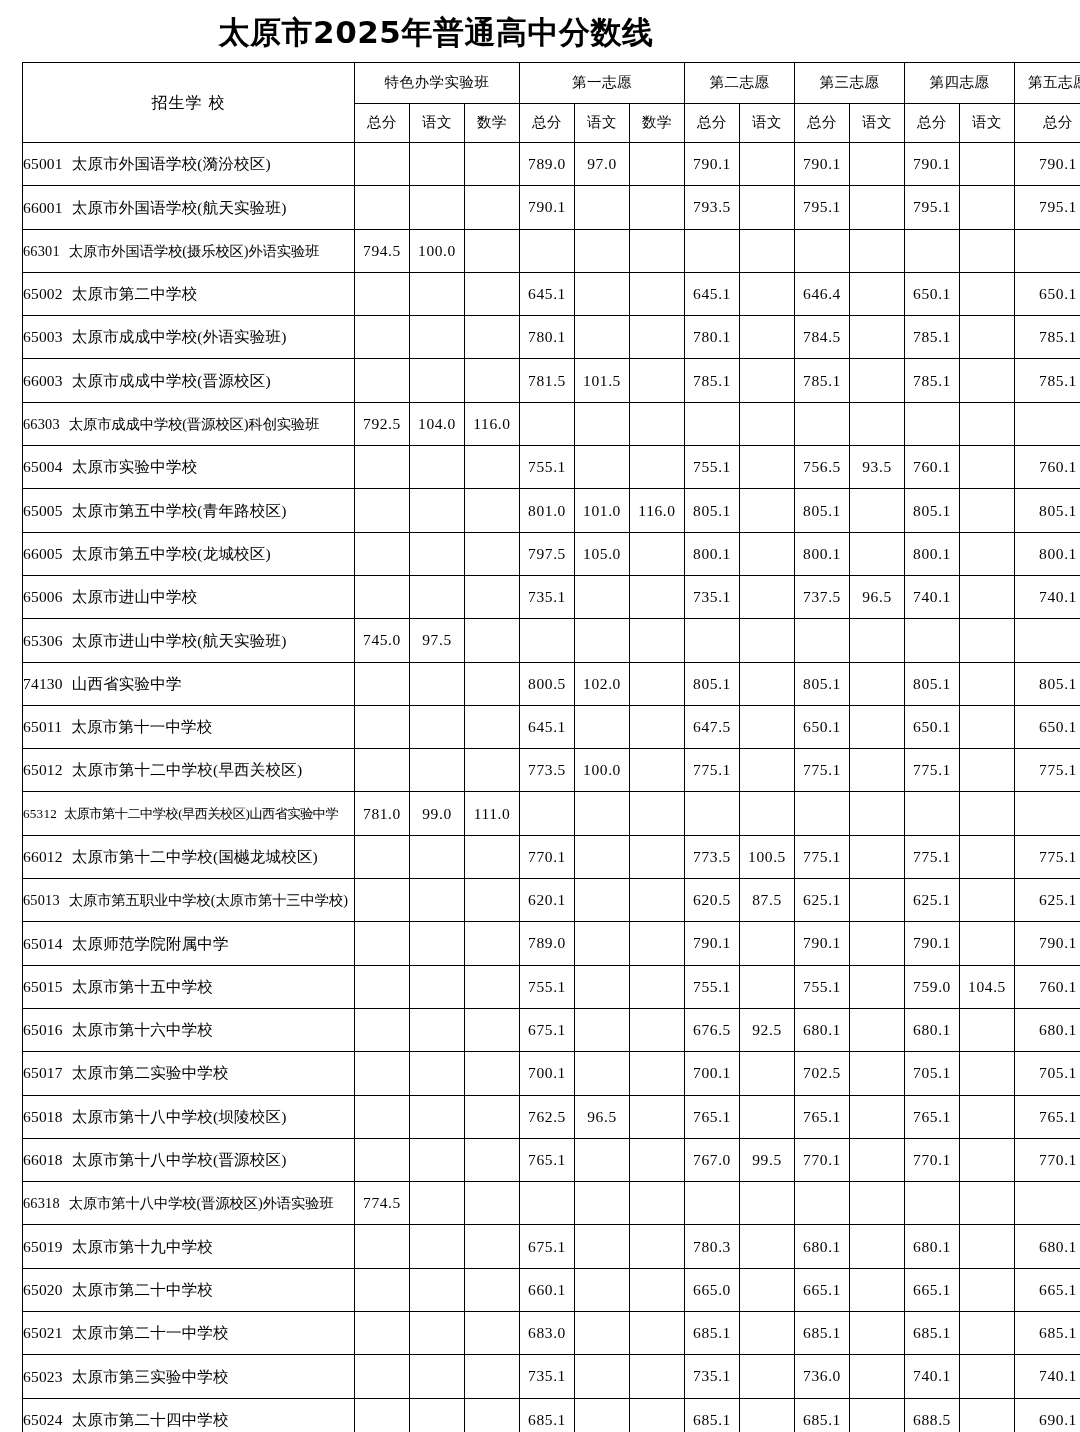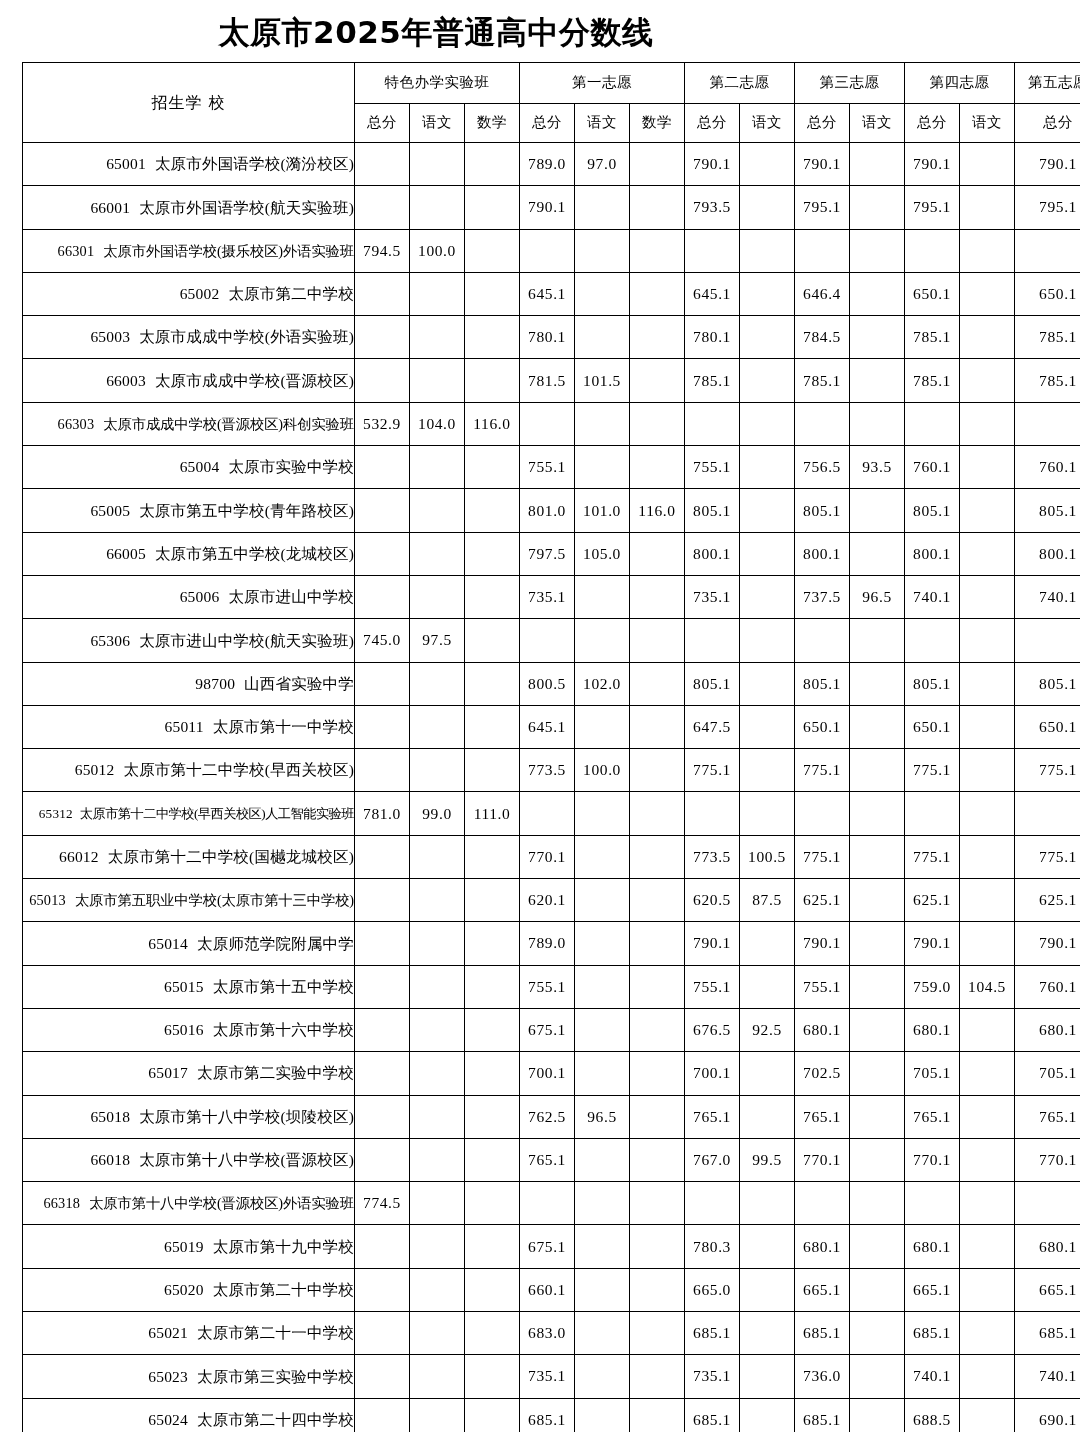--- a/index.html
+++ b/index.html
@@ -60,21 +60,21 @@
   }
   th.group-h { height: 40px; }
   th.sub-h   { height: 38px; }
   th.school-h {
     height: 78px;
     font-size: 16px;
     letter-spacing: 1px;
   }
   tbody td { height: 42.3px; }
   td.school {
-    text-align: right;
+    text-align: left;
     padding-left: 11px;
     padding-right: 6px;
     font-size: 15.5px;
     white-space: nowrap;
     letter-spacing: 0.2px;
     line-height: 1.15;
   }
   td.school .code {
     font-family: "Liberation Serif", "DejaVu Serif", serif;
     letter-spacing: 0.2px;
@@ -247,21 +247,21 @@
             <td class="num">785.1</td>
             <td class="num"></td>
             <td class="num">785.1</td>
             <td class="num"></td>
             <td class="num">785.1</td>
             <td class="num"></td>
             <td class="num">785.1</td>
           </tr>
           <tr>
             <td class="school squeeze"><span class="code">66303</span><span class="nm">太原市成成中学校(晋源校区)科创实验班</span></td>
-            <td class="num">532.9</td>
+            <td class="num">792.5</td>
             <td class="num">104.0</td>
             <td class="num">116.0</td>
             <td class="num"></td>
             <td class="num"></td>
             <td class="num"></td>
             <td class="num"></td>
             <td class="num"></td>
             <td class="num"></td>
             <td class="num"></td>
             <td class="num"></td>
@@ -342,21 +342,21 @@
             <td class="num"></td>
             <td class="num"></td>
             <td class="num"></td>
             <td class="num"></td>
             <td class="num"></td>
             <td class="num"></td>
             <td class="num"></td>
             <td class="num"></td>
           </tr>
           <tr>
-            <td class="school"><span class="code">98700</span><span class="nm">山西省实验中学</span></td>
+            <td class="school"><span class="code">74130</span><span class="nm">山西省实验中学</span></td>
             <td class="num"></td>
             <td class="num"></td>
             <td class="num"></td>
             <td class="num">800.5</td>
             <td class="num">102.0</td>
             <td class="num"></td>
             <td class="num">805.1</td>
             <td class="num"></td>
             <td class="num">805.1</td>
             <td class="num"></td>
@@ -390,21 +390,21 @@
             <td class="num"></td>
             <td class="num">775.1</td>
             <td class="num"></td>
             <td class="num">775.1</td>
             <td class="num"></td>
             <td class="num">775.1</td>
             <td class="num"></td>
             <td class="num">775.1</td>
           </tr>
           <tr>
-            <td class="school squeeze2"><span class="code">65312</span><span class="nm">太原市第十二中学校(早西关校区)人工智能实验班</span></td>
+            <td class="school squeeze2"><span class="code">65312</span><span class="nm">太原市第十二中学校(早西关校区)山西省实验中学</span></td>
             <td class="num">781.0</td>
             <td class="num">99.0</td>
             <td class="num">111.0</td>
             <td class="num"></td>
             <td class="num"></td>
             <td class="num"></td>
             <td class="num"></td>
             <td class="num"></td>
             <td class="num"></td>
             <td class="num"></td>

